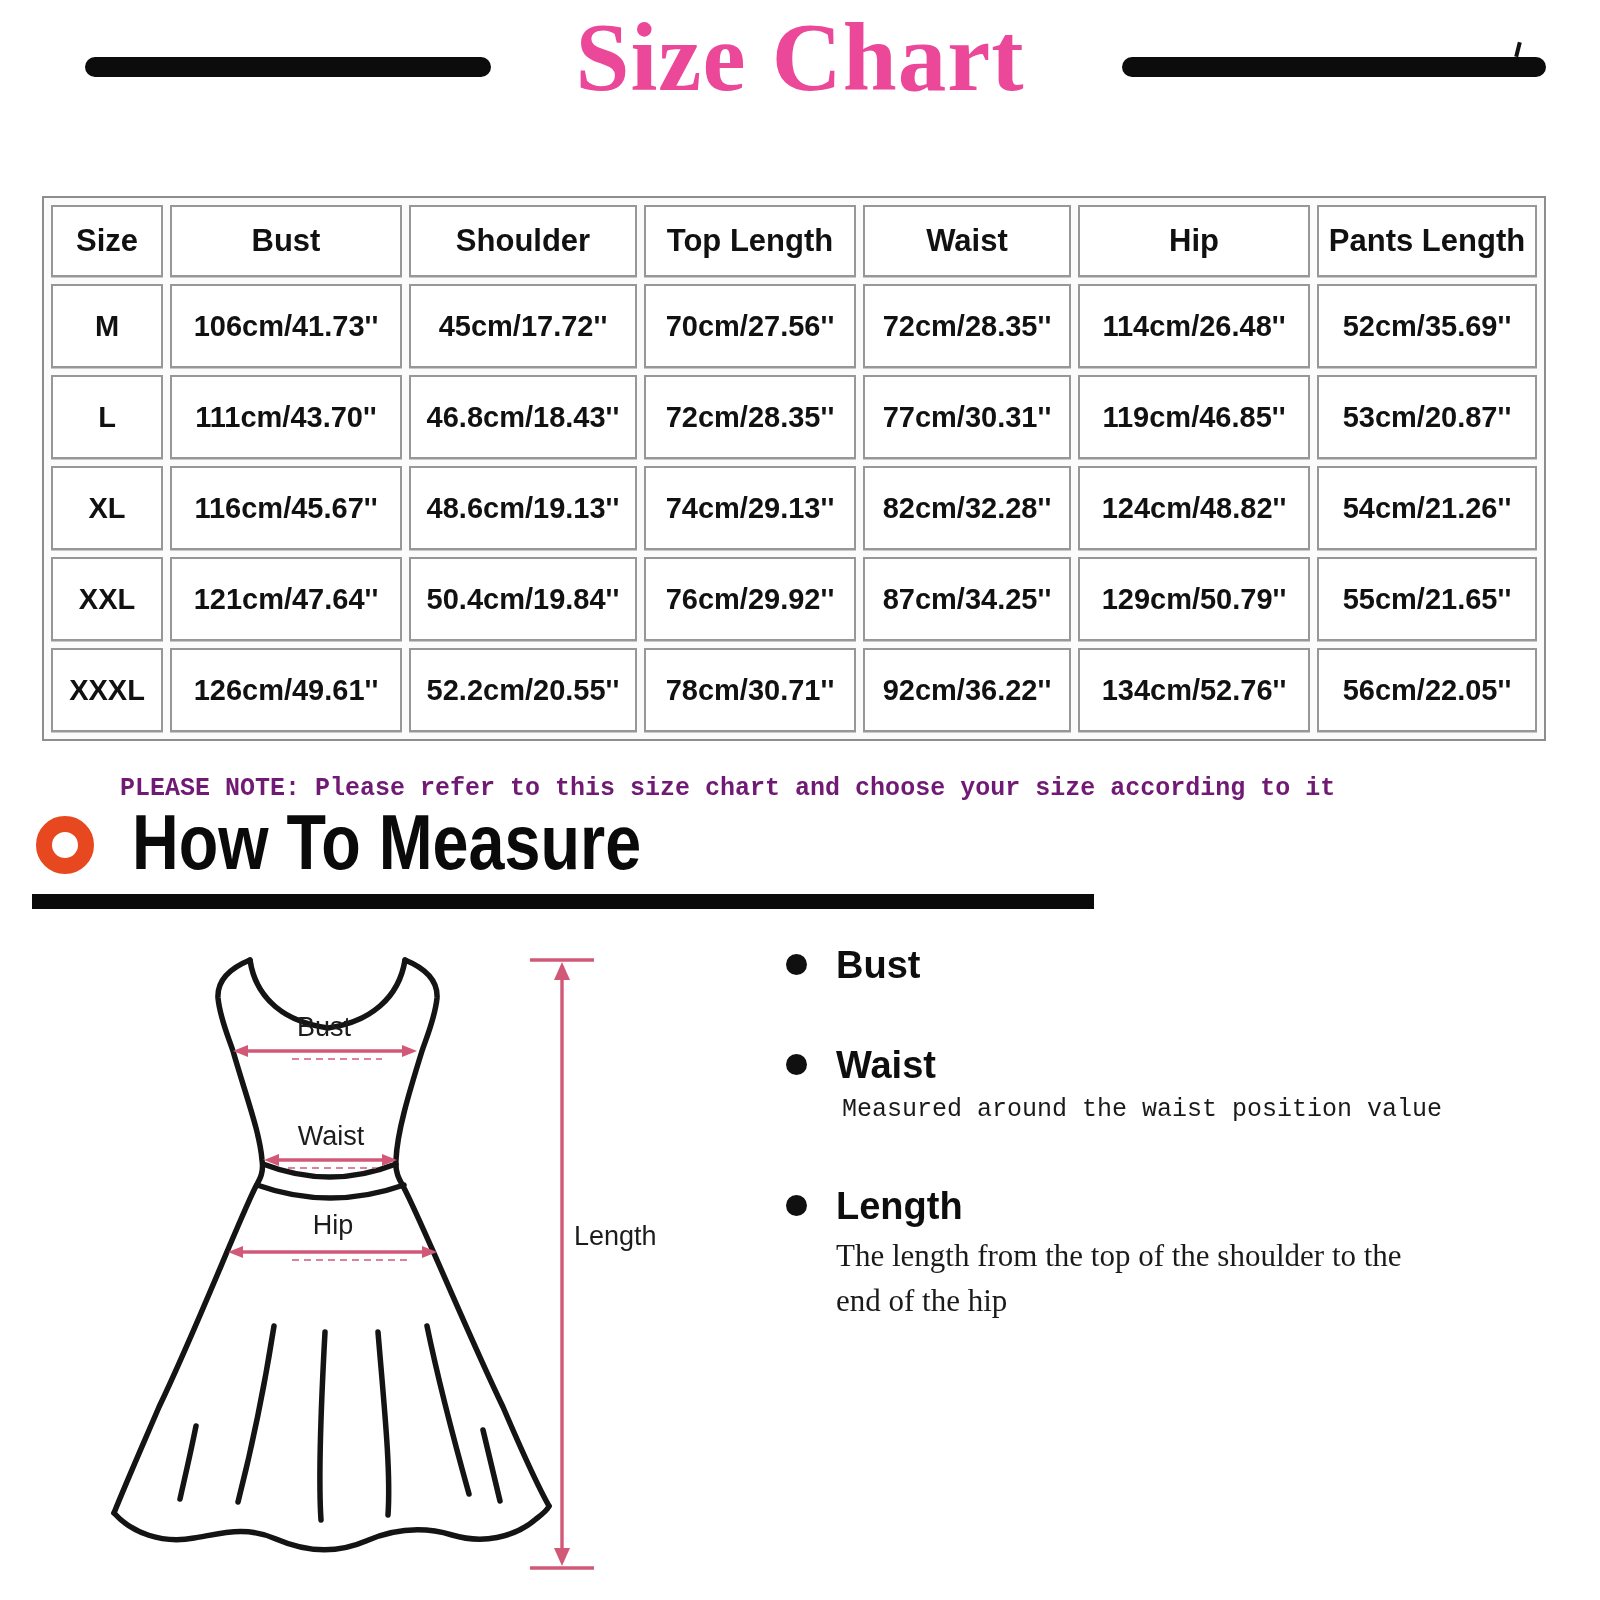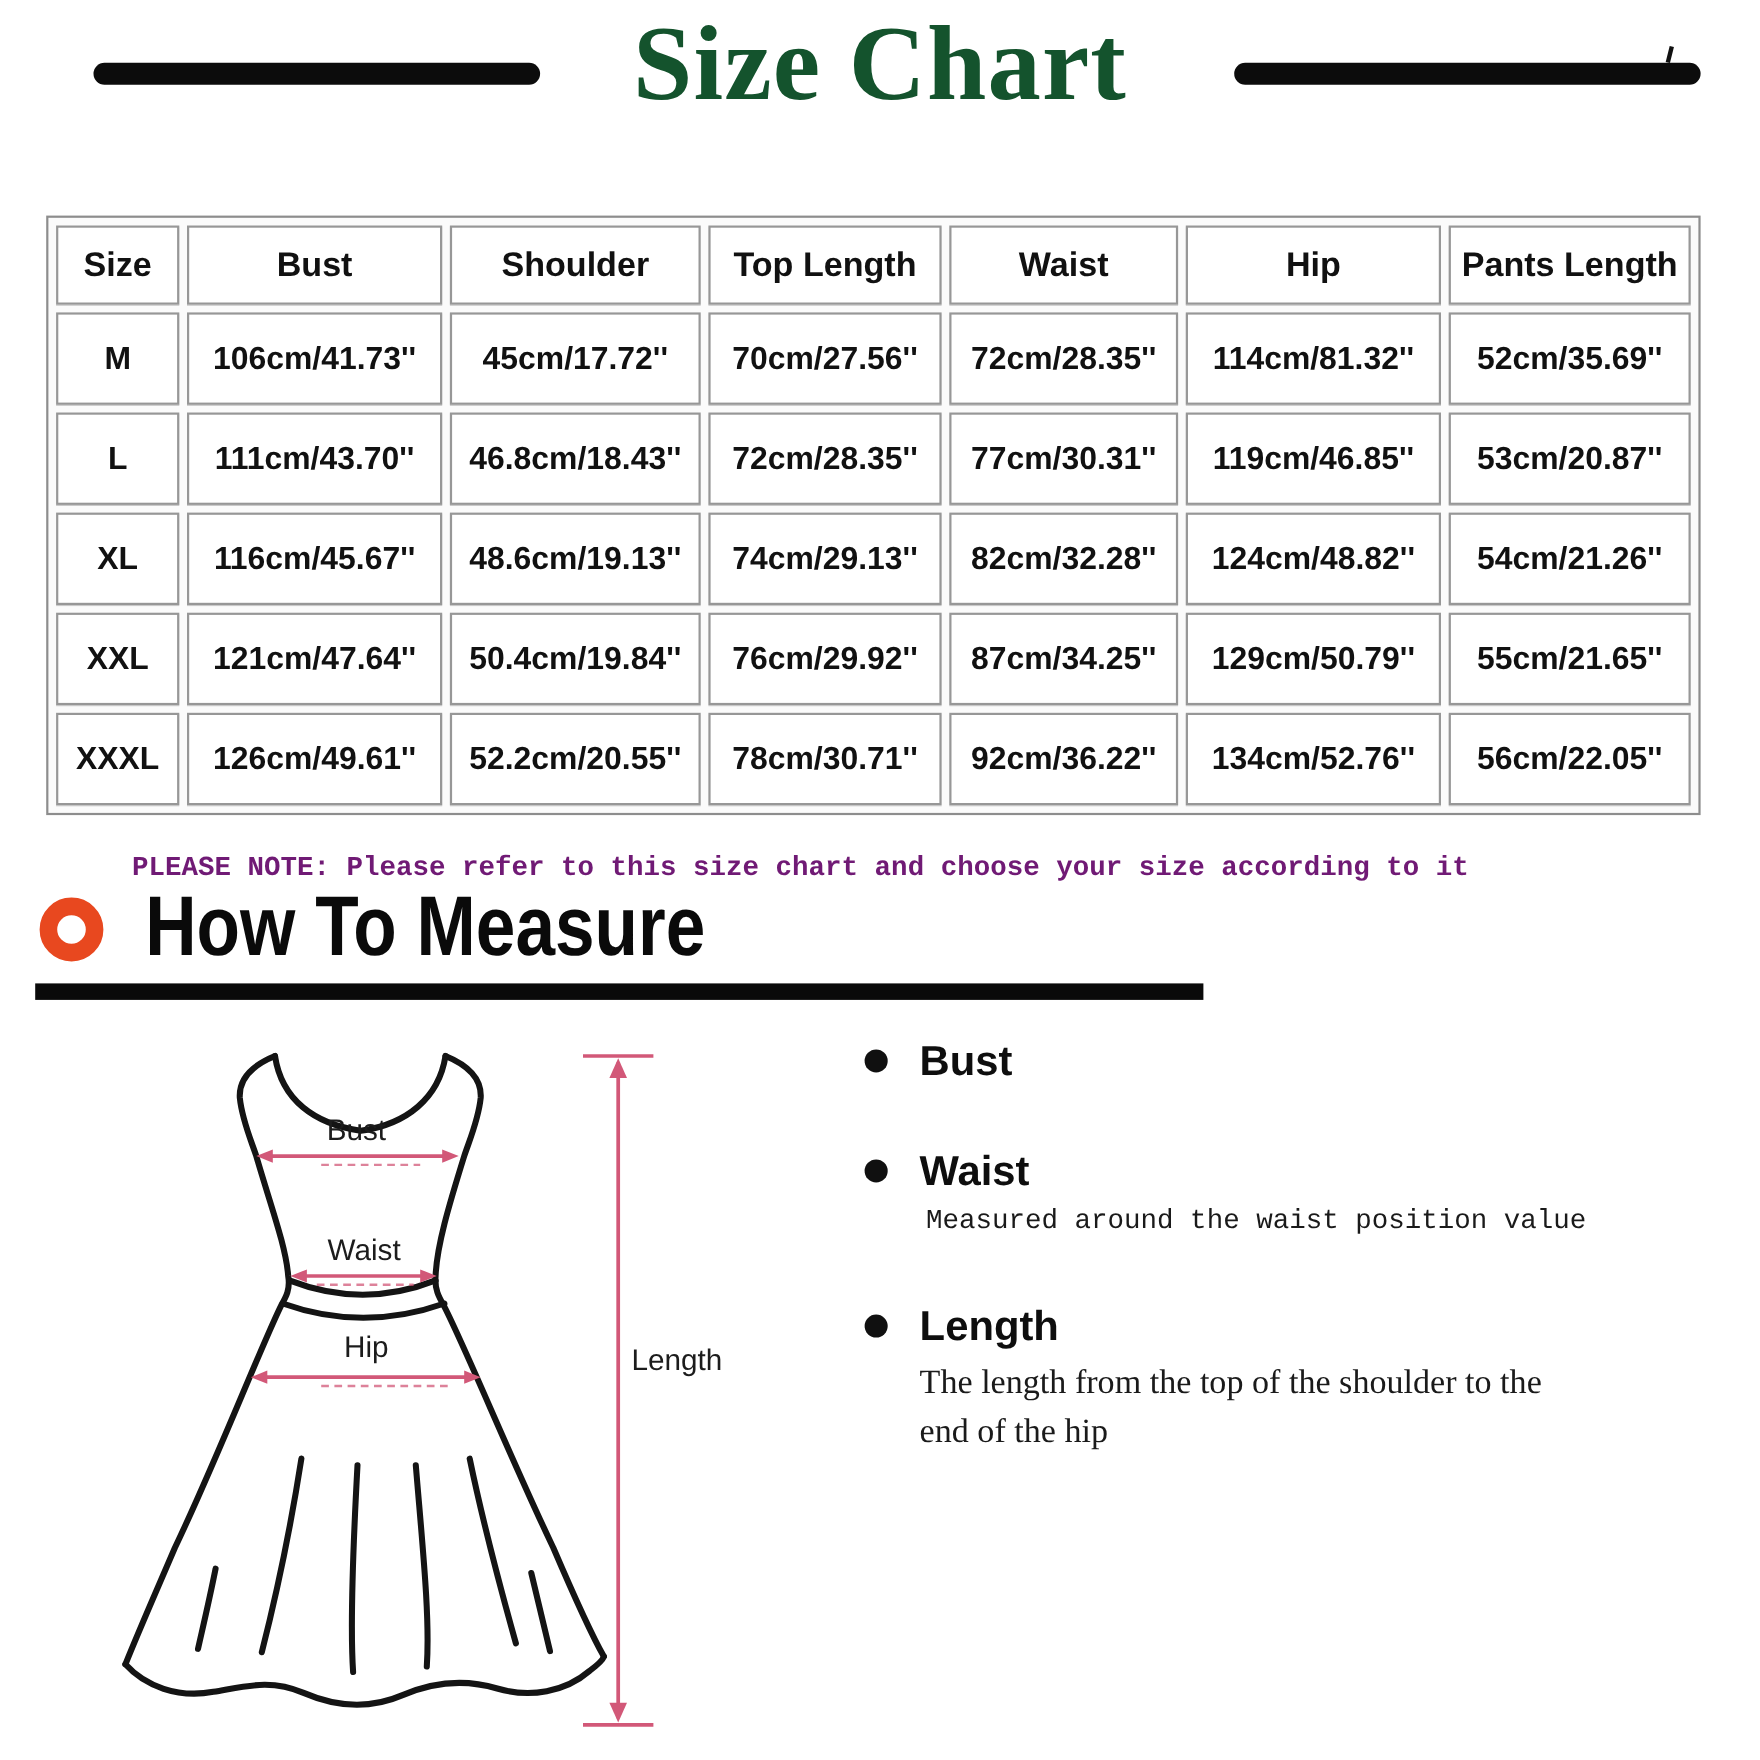--- a/index.html
+++ b/index.html
@@ -2,21 +2,21 @@
 <html><head>
 <meta charset="utf-8">
 <style>
   html,body{margin:0;padding:0;background:#ffffff;}
   body{width:1600px;height:1600px;position:relative;overflow:hidden;
        font-family:"Liberation Sans",sans-serif;color:#111;}
 
   
   .title-text{position:absolute;left:0;top:2px;width:1600px;text-align:center;
     font-family:"Liberation Serif",serif;font-weight:bold;font-size:97px;
-    letter-spacing:1px;color:#14532d;white-space:nowrap;}
+    letter-spacing:1px;color:#ec4899;white-space:nowrap;}
   .title-line{position:absolute;top:57px;height:20px;background:#0c0c0c;border-radius:11px;}
   .title-line.left{left:85px;width:406px;}
   .title-line.right{left:1122px;width:424px;}
   .title-tick{position:absolute;left:1516px;top:42px;width:4px;height:15px;
     background:#111;transform:rotate(14deg);}
 
   
   table.size-table{position:absolute;left:42px;top:196px;width:1468px;
     border-collapse:separate;border-spacing:7px;background:#fbfbfb;
     border:2px solid #8d8d8d;table-layout:fixed;}
@@ -87,21 +87,21 @@
       <th>Pants Length</th>
     </tr>
   </thead>
   <tbody>
     <tr>
       <td>M</td>
       <td>106cm/41.73''</td>
       <td>45cm/17.72''</td>
       <td>70cm/27.56''</td>
       <td>72cm/28.35''</td>
-      <td>114cm/81.32''</td>
+      <td>114cm/26.48''</td>
       <td>52cm/35.69''</td>
     </tr>
     <tr>
       <td>L</td>
       <td>111cm/43.70''</td>
       <td>46.8cm/18.43''</td>
       <td>72cm/28.35''</td>
       <td>77cm/30.31''</td>
       <td>119cm/46.85''</td>
       <td>53cm/20.87''</td>

